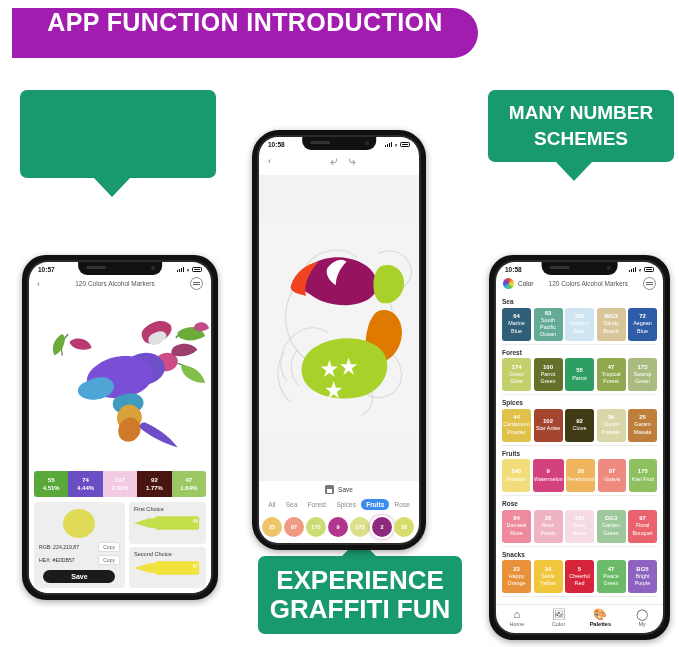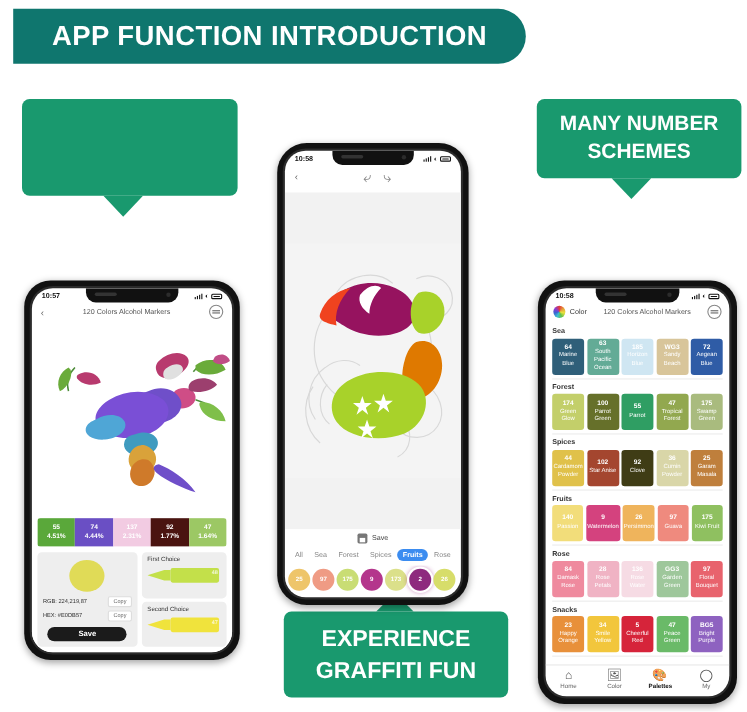--- a/index.html
+++ b/index.html
@@ -4,39 +4,39 @@
 <style>
   * { box-sizing: border-box; margin:0; padding:0; }
   body {
     width:679px; height:647px; background:#ffffff; position:relative;
     font-family:"Liberation Sans", sans-serif; overflow:hidden;
   }
 
   
   .banner-main{
     position:absolute; left:12px; top:8px; width:466px; height:50px;
-    background:#0f766e; border-radius:0 25px 25px 0;
-    display:flex; align-items:center; justify-content:center;
+    background:#a21caf; border-radius:0 25px 25px 0;
+    display:flex; justify-content:center;
   }
   .banner-main span{
     color:#fff; font-size:25px; font-weight:bold; letter-spacing:.4px;
   }
   .bubble{ position:absolute; background:#19996e; border-radius:7px;
     display:flex; flex-direction:column; align-items:center; justify-content:center;
     color:#fff; font-weight:bold; text-align:center; }
   .bubble .tail{ position:absolute; width:0; height:0; }
   .bubble.b1{ left:20px; top:90px; width:196px; height:88px; font-size:19px; line-height:26px; }
   .bubble.b1 .tail{ bottom:-19px; left:74px;
     border-left:18px solid transparent; border-right:18px solid transparent;
     border-top:19px solid #19996e; }
   .bubble.b2{ left:488px; top:90px; width:186px; height:72px; font-size:19px; line-height:26px; }
   .bubble.b2 .tail{ bottom:-19px; left:68px;
     border-left:18px solid transparent; border-right:18px solid transparent;
     border-top:19px solid #19996e; }
-  .bubble.b3{ left:258px; top:556px; width:204px; height:78px; font-size:21px; line-height:29px; }
+  .bubble.b3{ left:258px; top:556px; width:204px; height:78px; font-size:26px; line-height:29px; }
   .bubble.b3 .tail{ top:-17px; left:84px;
     border-left:17px solid transparent; border-right:17px solid transparent;
     border-bottom:17px solid #19996e; }
 
   
   .phone{
     position:absolute; background:#111; border-radius:24px;
     padding:5px; box-shadow:0 2px 7px rgba(0,0,0,.35);
   }
   .phone .bezel{ background:#2b2b2b; border-radius:21px; padding:2px; height:100%; }

